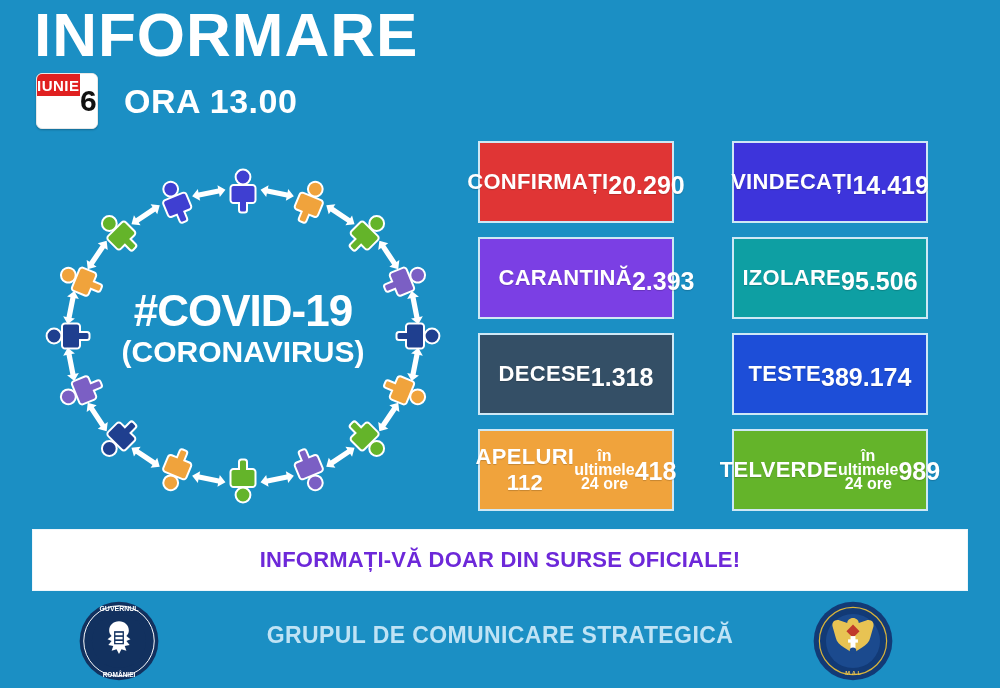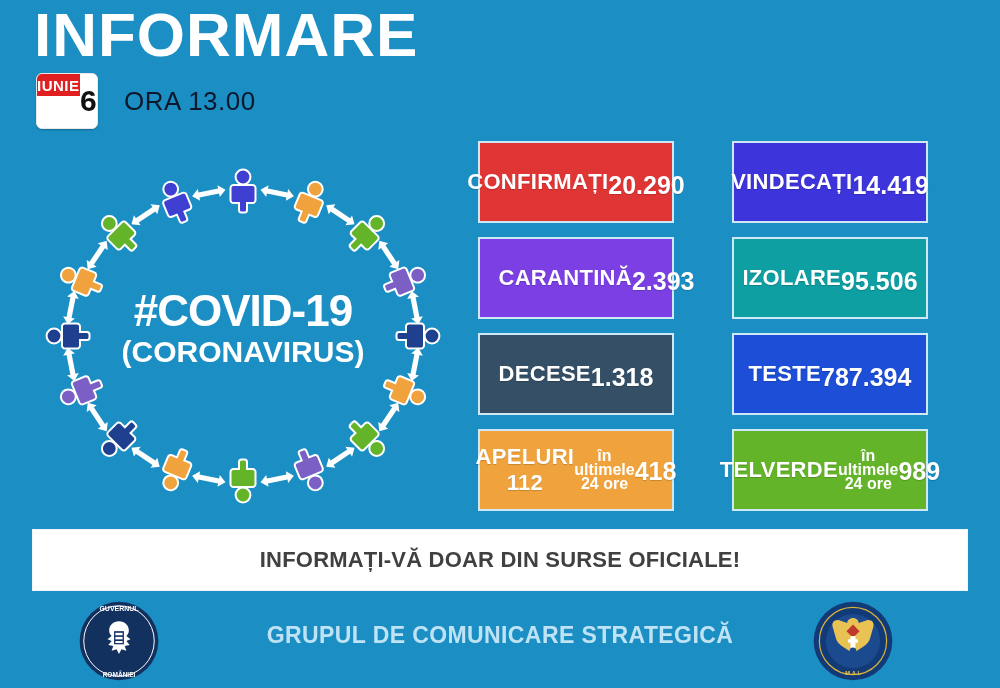--- a/index.html
+++ b/index.html
@@ -33,22 +33,22 @@
     display:flex; align-items:center; justify-content:center;
     font-family:"Liberation Sans", sans-serif;
   }
   .cal-body {
     flex:1; background:#ffffff; color:#111111;
     font-size:30px; font-weight:bold;
     display:flex; align-items:center; justify-content:center;
     line-height:1;
   }
   #ora {
-    margin-left:26px; color:#0f172a;
-    font-size:26px; font-weight:normal; letter-spacing:.5px;
+    margin-left:26px; color:#ffffff;
+    font-size:34px; font-weight:bold; letter-spacing:.5px;
   }
 
   
   #ring-wrap { position:absolute; left:28px; top:158px; width:430px; height:355px; }
   #ring { position:absolute; left:0; top:0; width:430px; height:355px; }
   #ring-label {
     position:absolute; left:0; top:130px; width:430px;
     text-align:center; color:#ffffff; pointer-events:none;
   }
   #ring-label .l1 { font-size:44px; font-weight:bold; letter-spacing:-1px; line-height:46px; }
@@ -82,21 +82,21 @@
   .stat.has-sub .val { margin-top:1px; }
 
   
   #banner {
     position:absolute; left:32px; top:529px; width:936px; height:62px;
     background:#ffffff; border:1px solid #eef6fb;
     display:flex; flex-direction:column;
     align-items:center; justify-content:center;
     text-align:center;
   }
-  #banner .b1 { font-size:22px; font-weight:bold; color:#404040; line-height:26px; letter-spacing:.2px; }
+  #banner .b1 { font-size:22px; font-weight:bold; color:#6d28d9; line-height:26px; letter-spacing:.2px; }
   #banner .b2 { font-size:20px; font-weight:bold; color:#1878b4; line-height:24px; letter-spacing:.2px; }
 
   
   #footer { position:absolute; left:0; top:596px; width:1000px; height:92px; }
   #footer-text {
     position:absolute; left:0; top:26px; width:1000px; text-align:center;
     color:#bfe3f5; font-size:23px; font-weight:bold; letter-spacing:.4px;
   }
   .seal { position:absolute; top:4px; width:82px; height:82px; }
   #seal-left { left:78px; }
@@ -186,21 +186,21 @@
     <div class="stat" style="background: rgb(14, 159, 163);">
       <div class="lbl">IZOLARE</div>
       <div class="val">95.506</div>
     </div>
     <div class="stat" style="background: rgb(52, 79, 102);">
       <div class="lbl">DECESE</div>
       <div class="val">1.318</div>
     </div>
     <div class="stat" style="background: #1d4ed8;">
       <div class="lbl">TESTE</div>
-      <div class="val">787.394</div>
+      <div class="val">389.174</div>
     </div>
     <div class="stat has-sub" style="background: rgb(240, 163, 60);">
       <div class="lbl">APELURI 112</div>
       <div class="sub">în ultimele 24 ore</div>
       <div class="val">418</div>
     </div>
     <div class="stat has-sub" style="background: rgb(100, 180, 42);">
       <div class="lbl">TELVERDE</div>
       <div class="sub">în ultimele 24 ore</div>
       <div class="val">989</div>

